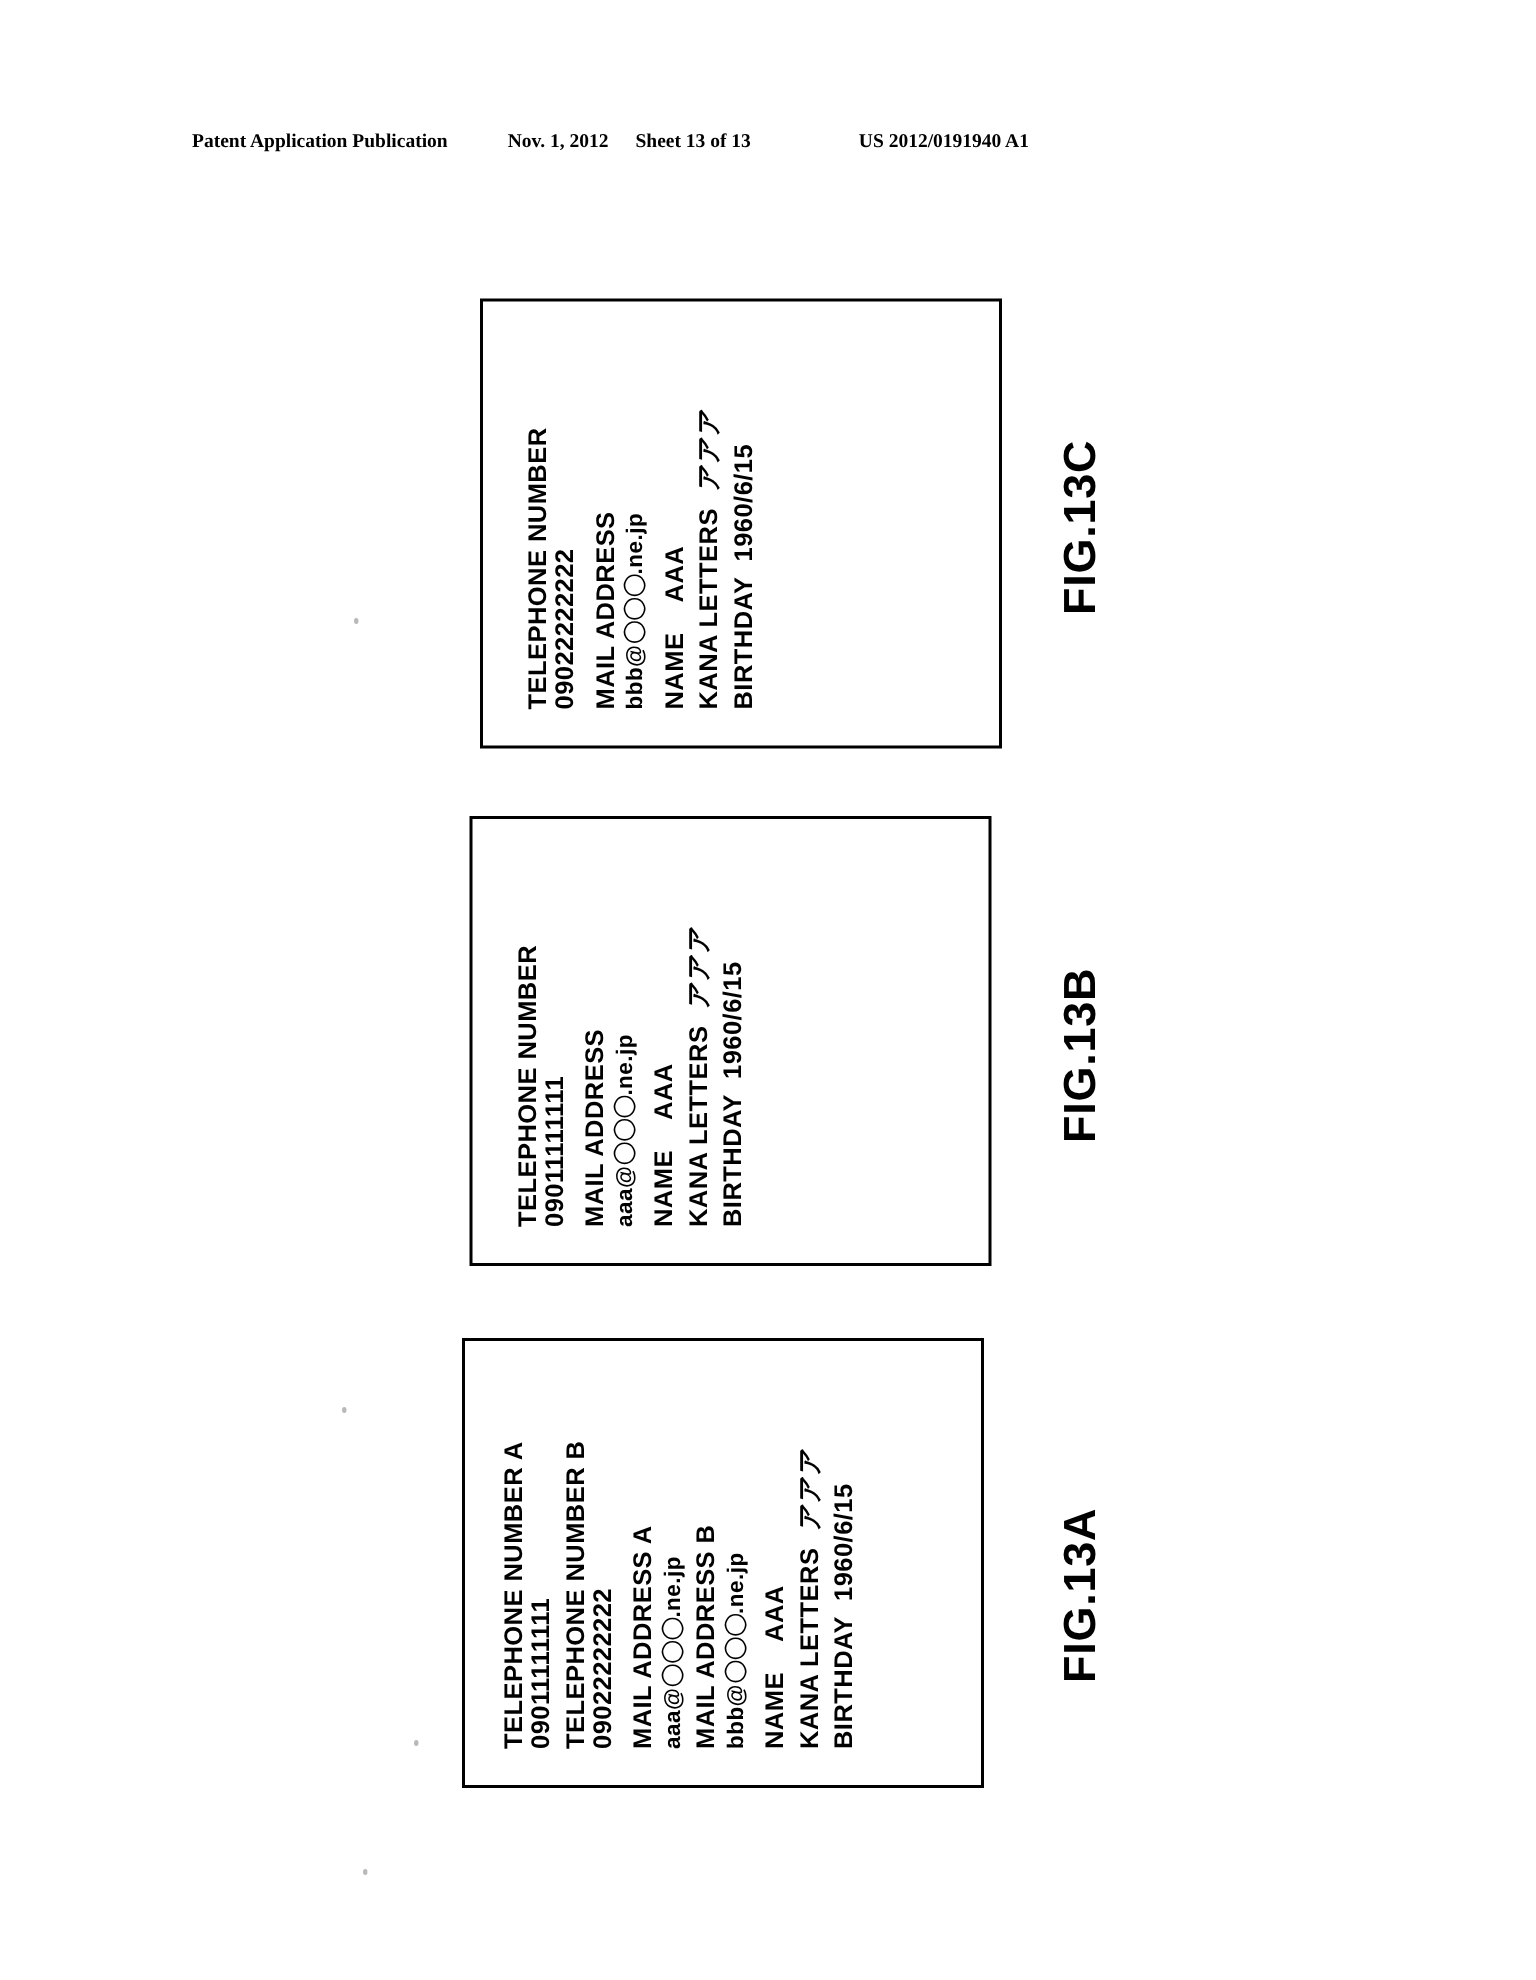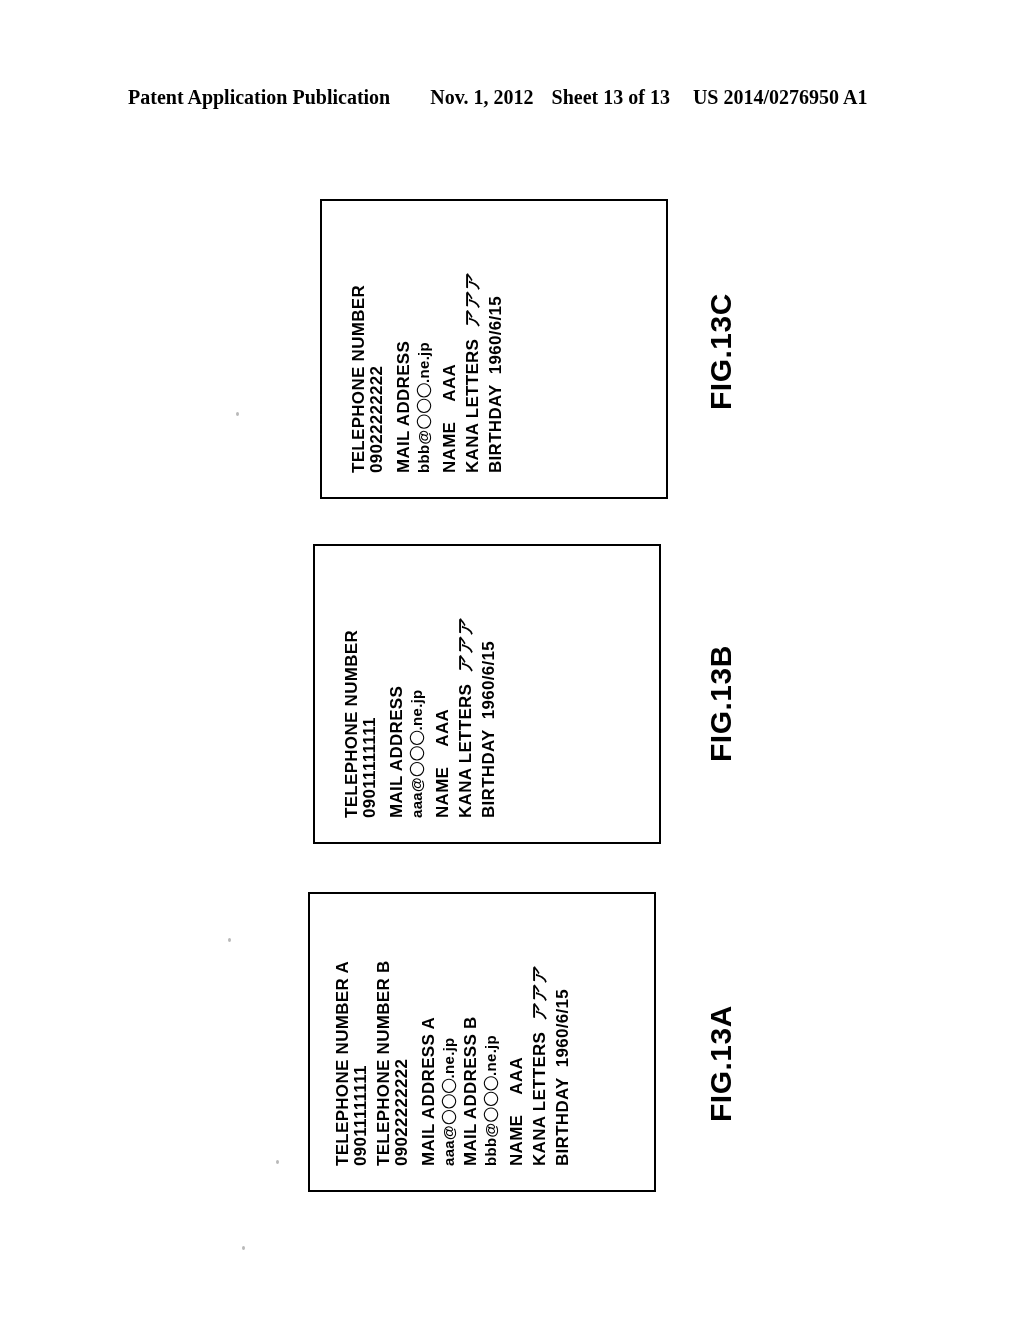--- a/index.html
+++ b/index.html
@@ -18,29 +18,29 @@
 
   
   .sheet-header {
     position: absolute;
     top: 86px;
     left: 128px;
     width: 768px;
     height: 26px;
     font-family: "Liberation Serif", serif;
     font-weight: bold;
-    font-size: 20px;
+    font-size: 13px;
     letter-spacing: 0px;
     white-space: nowrap;
     display: flex;
     align-items: baseline;
   }
   .hdr-pub   { margin-right: 40px; }
   .hdr-date  { margin-right: 18px; text-align: center; }
-  .hdr-sheet { margin-right: 23px; }
+  .hdr-sheet { margin-right: 72px; }
   .hdr-num   { }
 
   
   .fig-box {
     position: absolute;
     border: 2px solid #000000;
     background: #ffffff;
     box-sizing: border-box;
   }
 
@@ -101,21 +101,21 @@
     border-radius: 50%;
   }
 </style>
 </head>
 <body>
 
 <div class="sheet-header">
   <span class="hdr-pub">Patent Application Publication</span>
   <span class="hdr-date">Nov. 1, 2012</span>
   <span class="hdr-sheet">Sheet 13 of 13</span>
-  <span class="hdr-num">US 2014/0276950 A1</span>
+  <span class="hdr-num">US 2012/0191940 A1</span>
 </div>
 
 <div class="fig-box" style="left:320px; top:199px; width:348px; height:300px;">
   <div class="rot-block" style="left:28px; top:272px;">
     <span class="line">TELEPHONE NUMBER</span>
     <span class="line">09022222222</span>
     <span class="line gap-before">MAIL ADDRESS</span>
     <span class="line tight"><span class="small-lower">bbb@</span><span class="circ">○○○</span><span class="small-lower">.ne.jp</span></span>
     <span class="line gap-before"><span>NAME</span><span>&nbsp;&nbsp;&nbsp;&nbsp;</span><span>AAA</span></span>
     <span class="line gap-small"><span>KANA LETTERS</span><span>&nbsp;&nbsp;</span><span class="kana">アアア</span></span>

